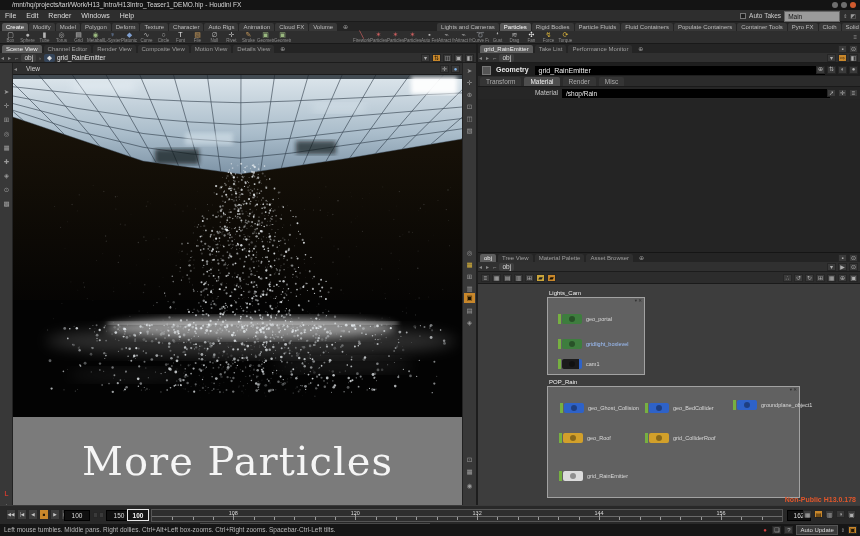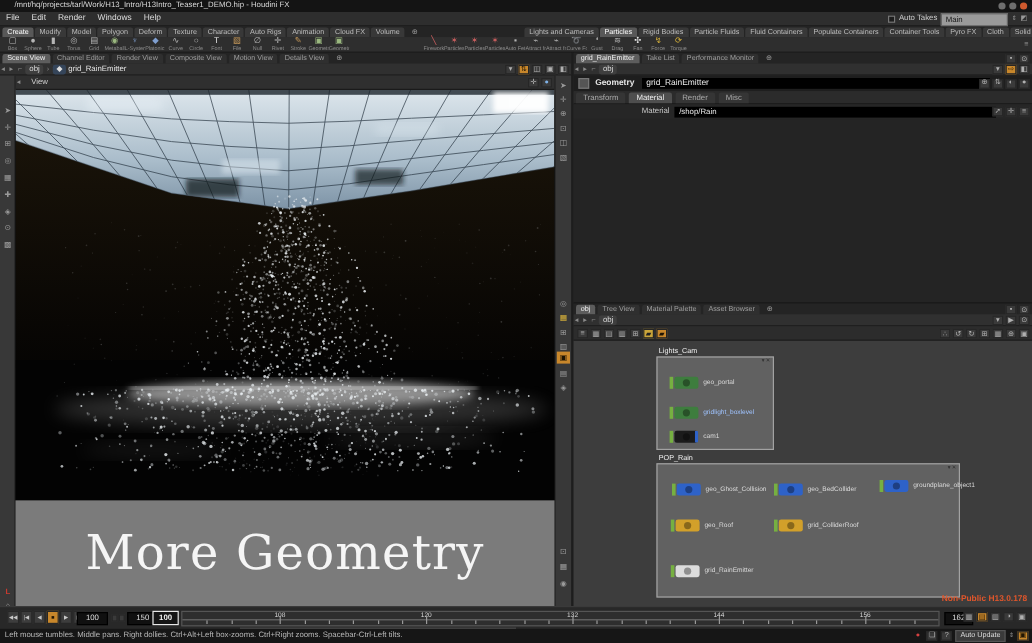--- a/index.html
+++ b/index.html
@@ -2492,21 +2492,21 @@
         <circle cx="205.5" cy="304.2" r="0.32" opacity="0.12"></circle>
         <circle cx="275.2" cy="273.4" r="0.89" opacity="0.14"></circle>
         <circle cx="228.6" cy="276.5" r="0.36" opacity="0.19"></circle>
         <circle cx="186.4" cy="273.8" r="0.78" opacity="0.12"></circle>
         <circle cx="257.0" cy="307.9" r="0.69" opacity="0.17"></circle>
         <circle cx="240.2" cy="290.4" r="0.75" opacity="0.11"></circle>
       </g>
   </svg>
 
   <div class="abs" id="caption">
-    <span id="captiontext">More Geometry</span>
+    <span id="captiontext">More Particles</span>
   </div>
 
   <div class="abs" id="vsplit"></div>
 
   <div class="abs" id="paramheader">
     <span id="ptypeicon"></span>
     <span id="ptypelabel">Geometry</span>
     <span id="pname">grid_RainEmitter</span>
     <span class="rowicons">
 

